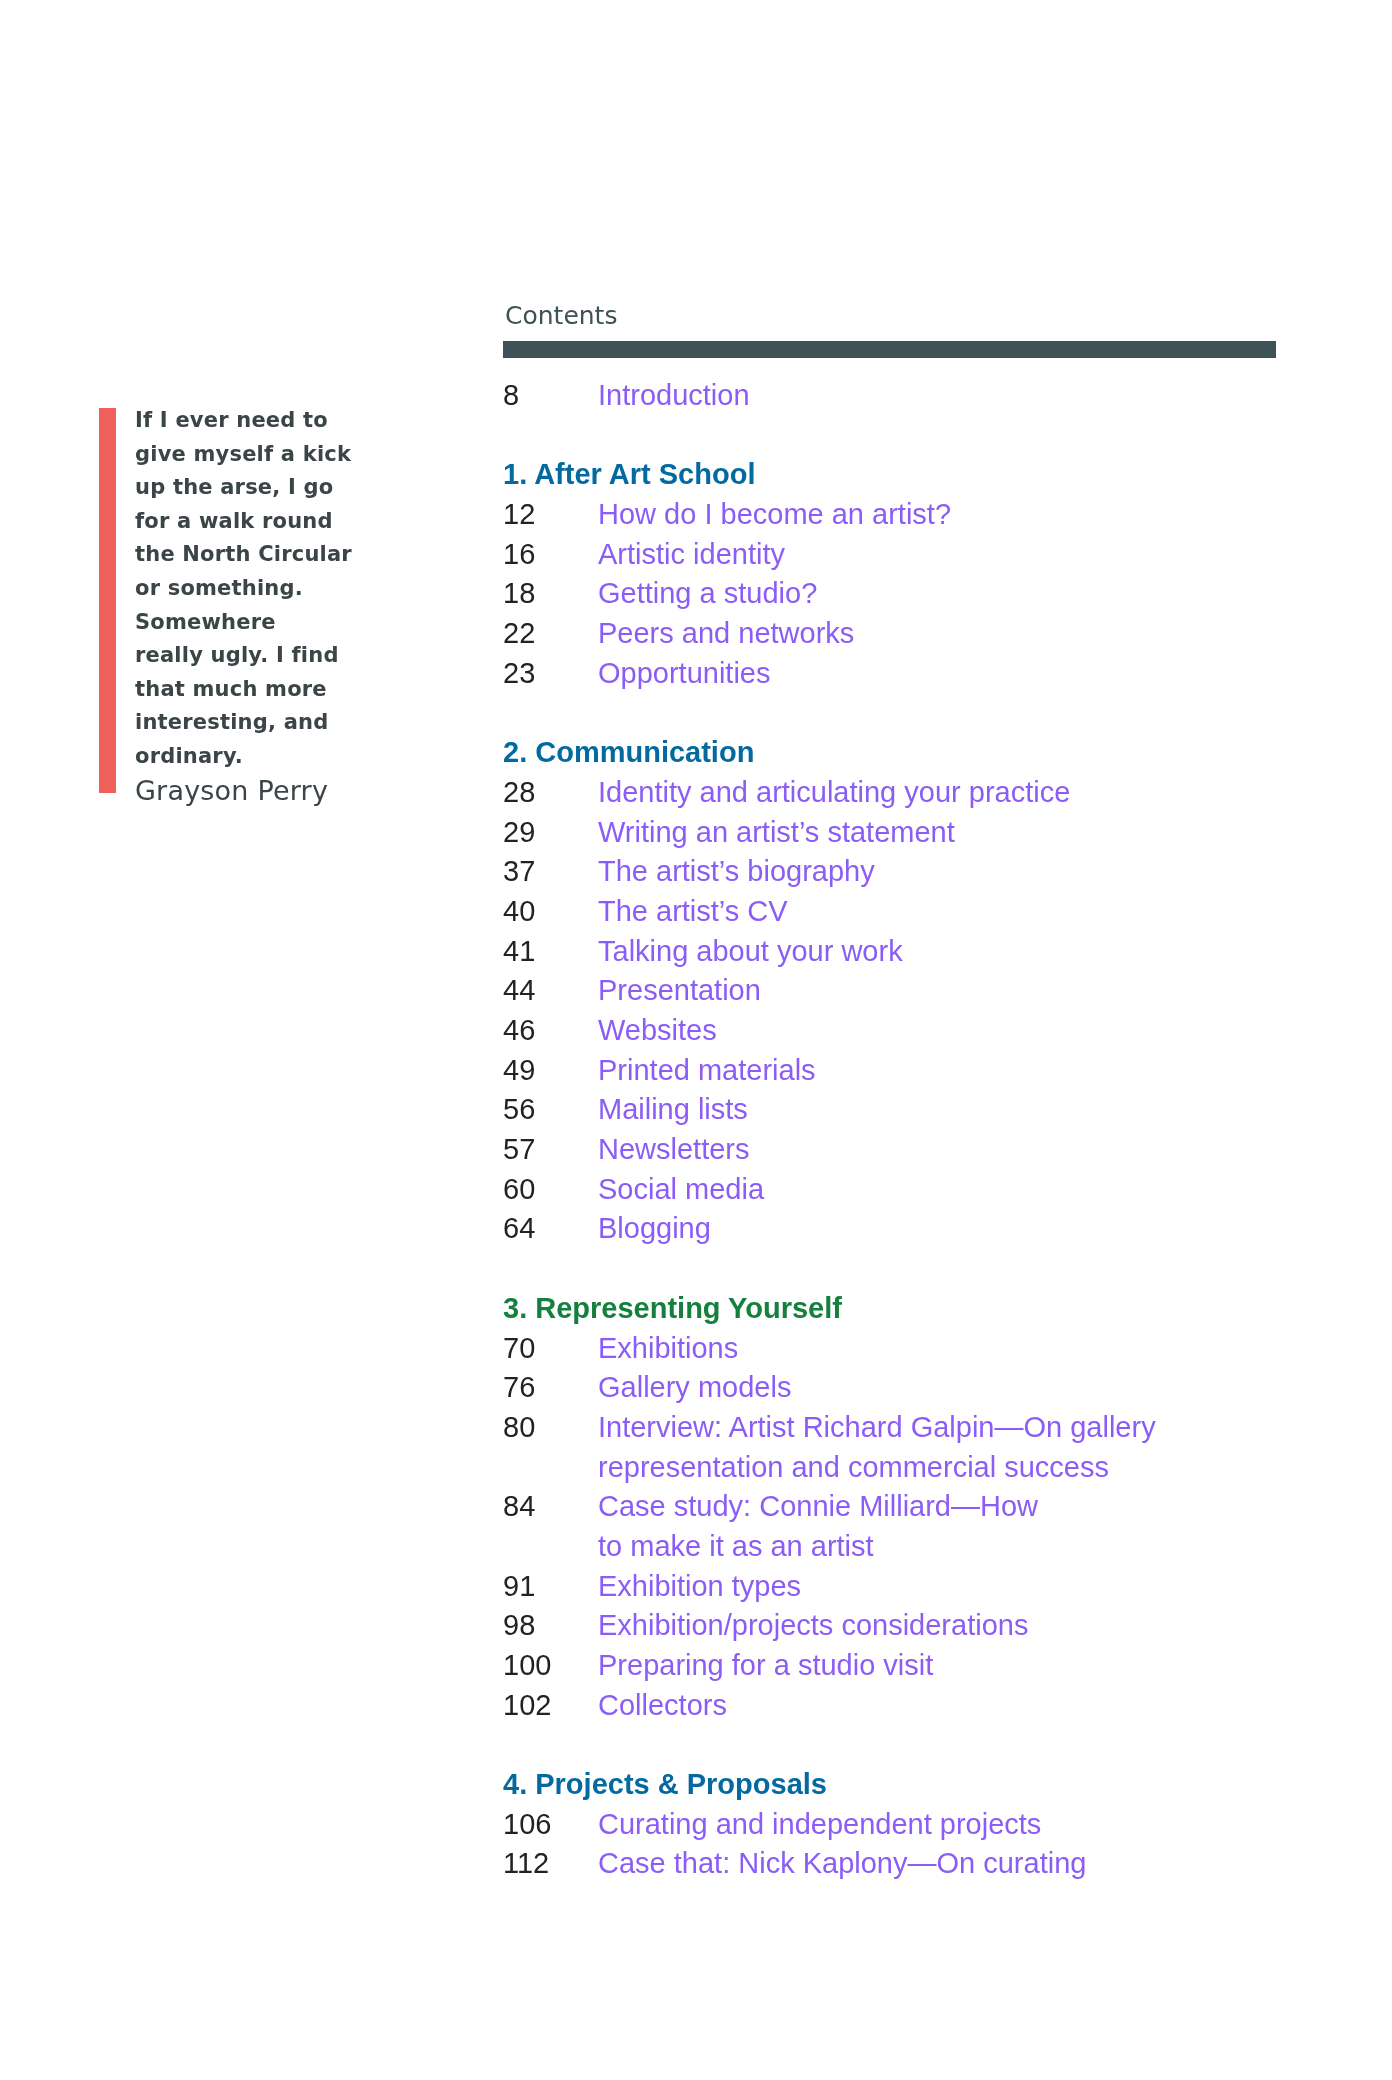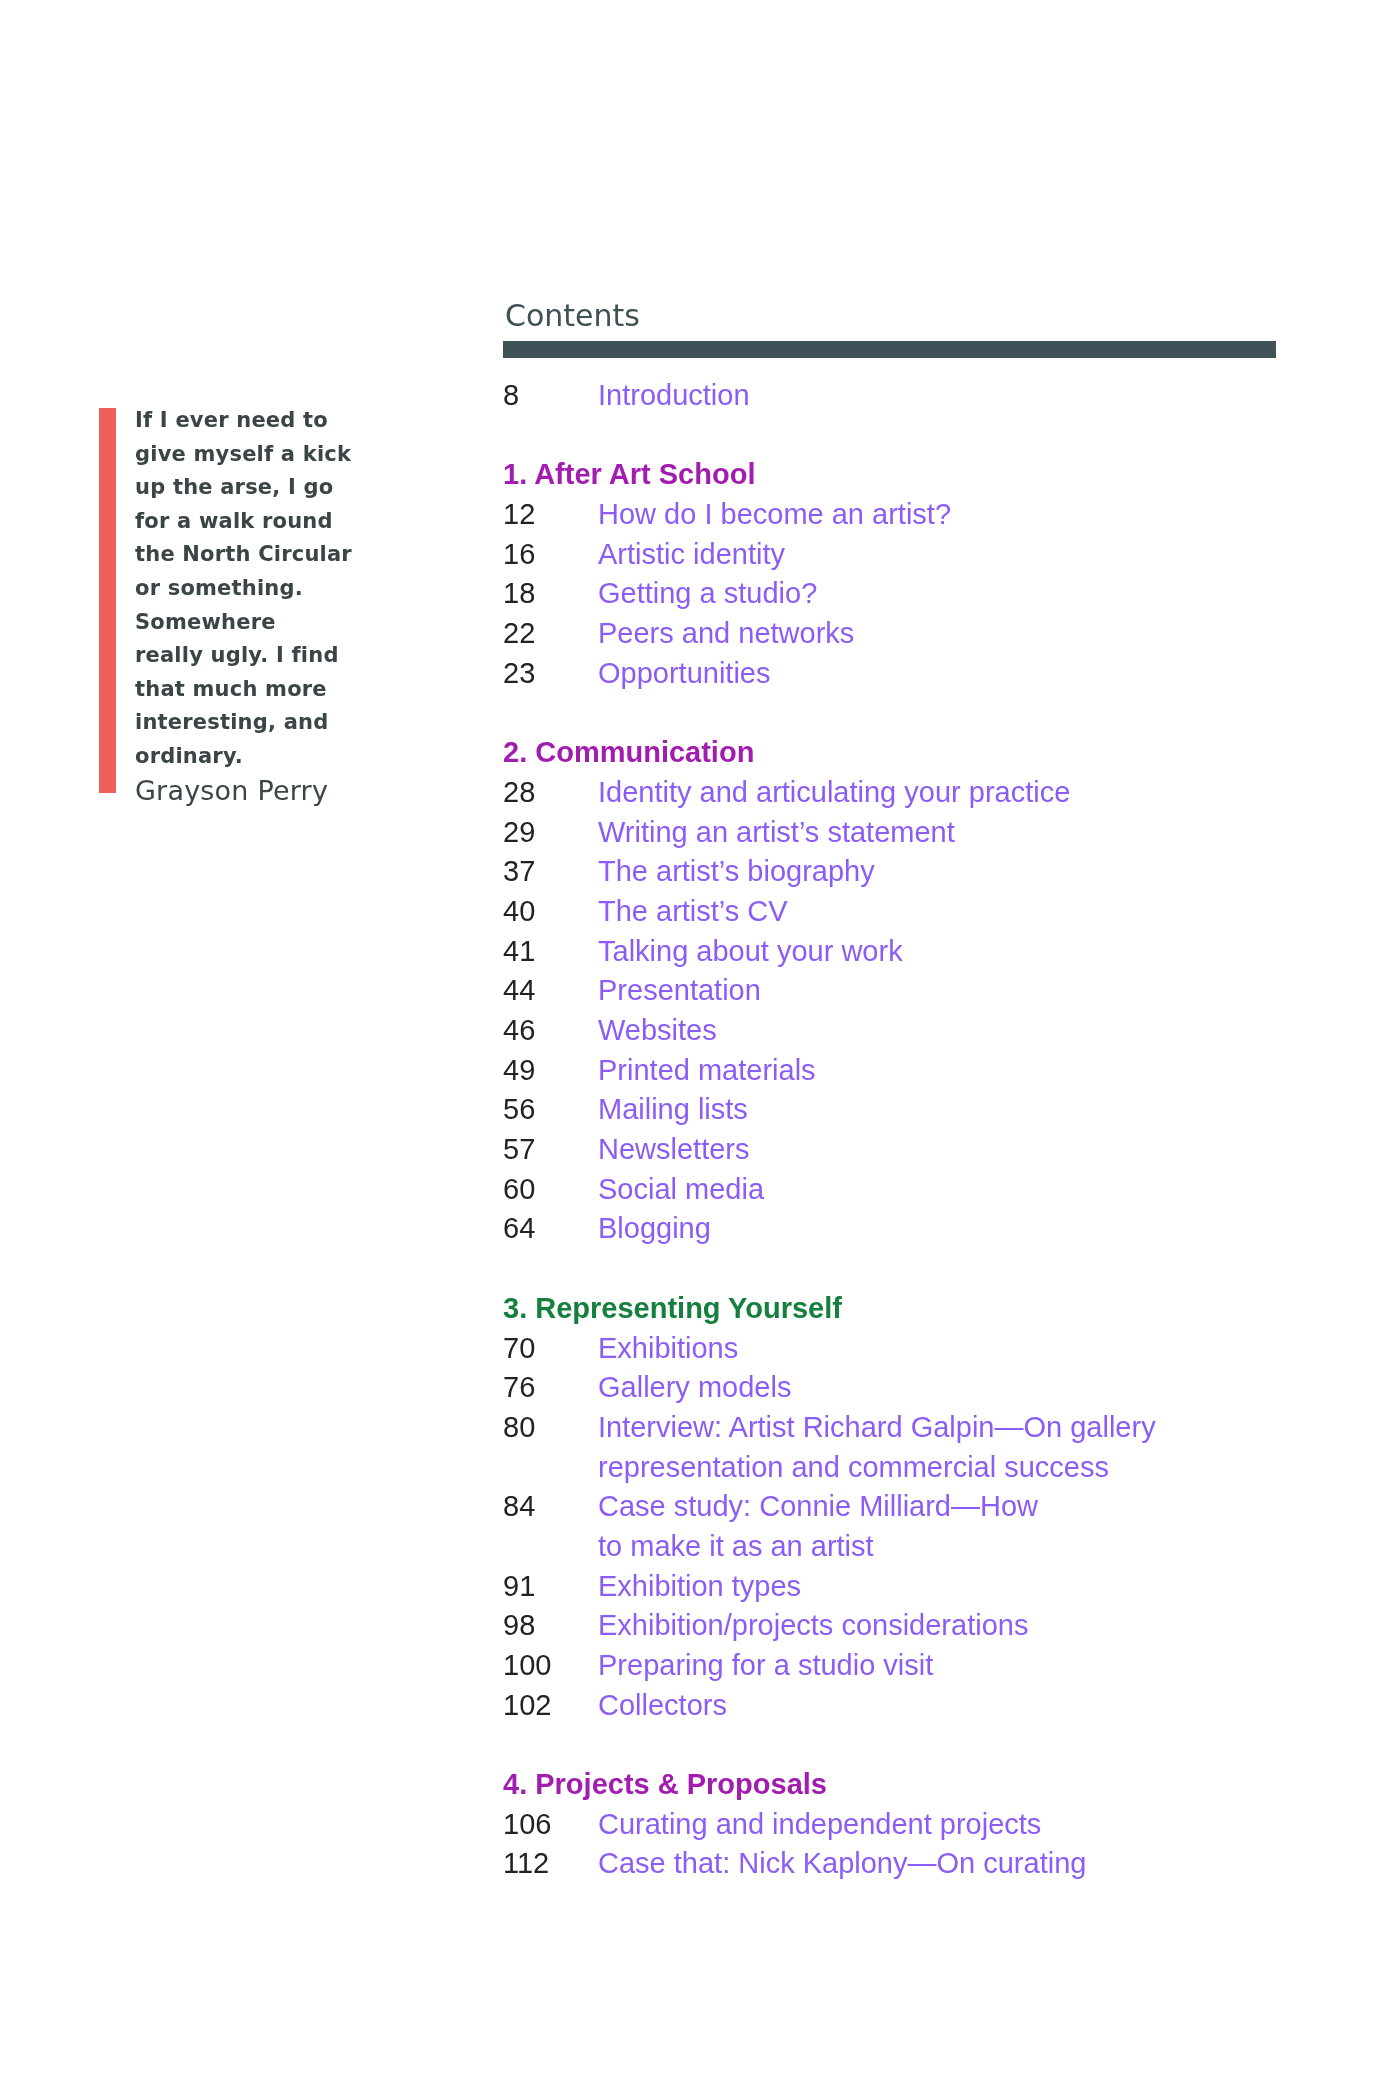--- a/index.html
+++ b/index.html
@@ -59,21 +59,21 @@
     .toc {
       position: absolute;
       left: 503px;
       top: 0;
       width: 780px;
     }
     .toc-title {
       position: absolute;
       left: 2px;
       top: 296px;
-      font-size: 30px;
+      font-size: 25px;
       line-height: 40px;
       color: #3e5154;
       white-space: nowrap;
     }
     .toc-rule {
       position: absolute;
       left: 0;
       top: 341px;
       width: 773px;
       height: 17px;
@@ -112,21 +112,21 @@
     }
     .toc-row.multi {
       height: 79.4px;
     }
     .toc-heading {
       height: 39.7px;
       line-height: 39.7px;
       font-size: 29px;
       font-weight: bold;
       font-family: "Liberation Sans", sans-serif;
-      color: #a21caf;
+      color: #0369a1;
       white-space: nowrap;
       margin-top: 39.7px;
     }
     .toc-heading.accent {
       color: #15803d;
     }
   </style>
 </head>
 <body>
 

